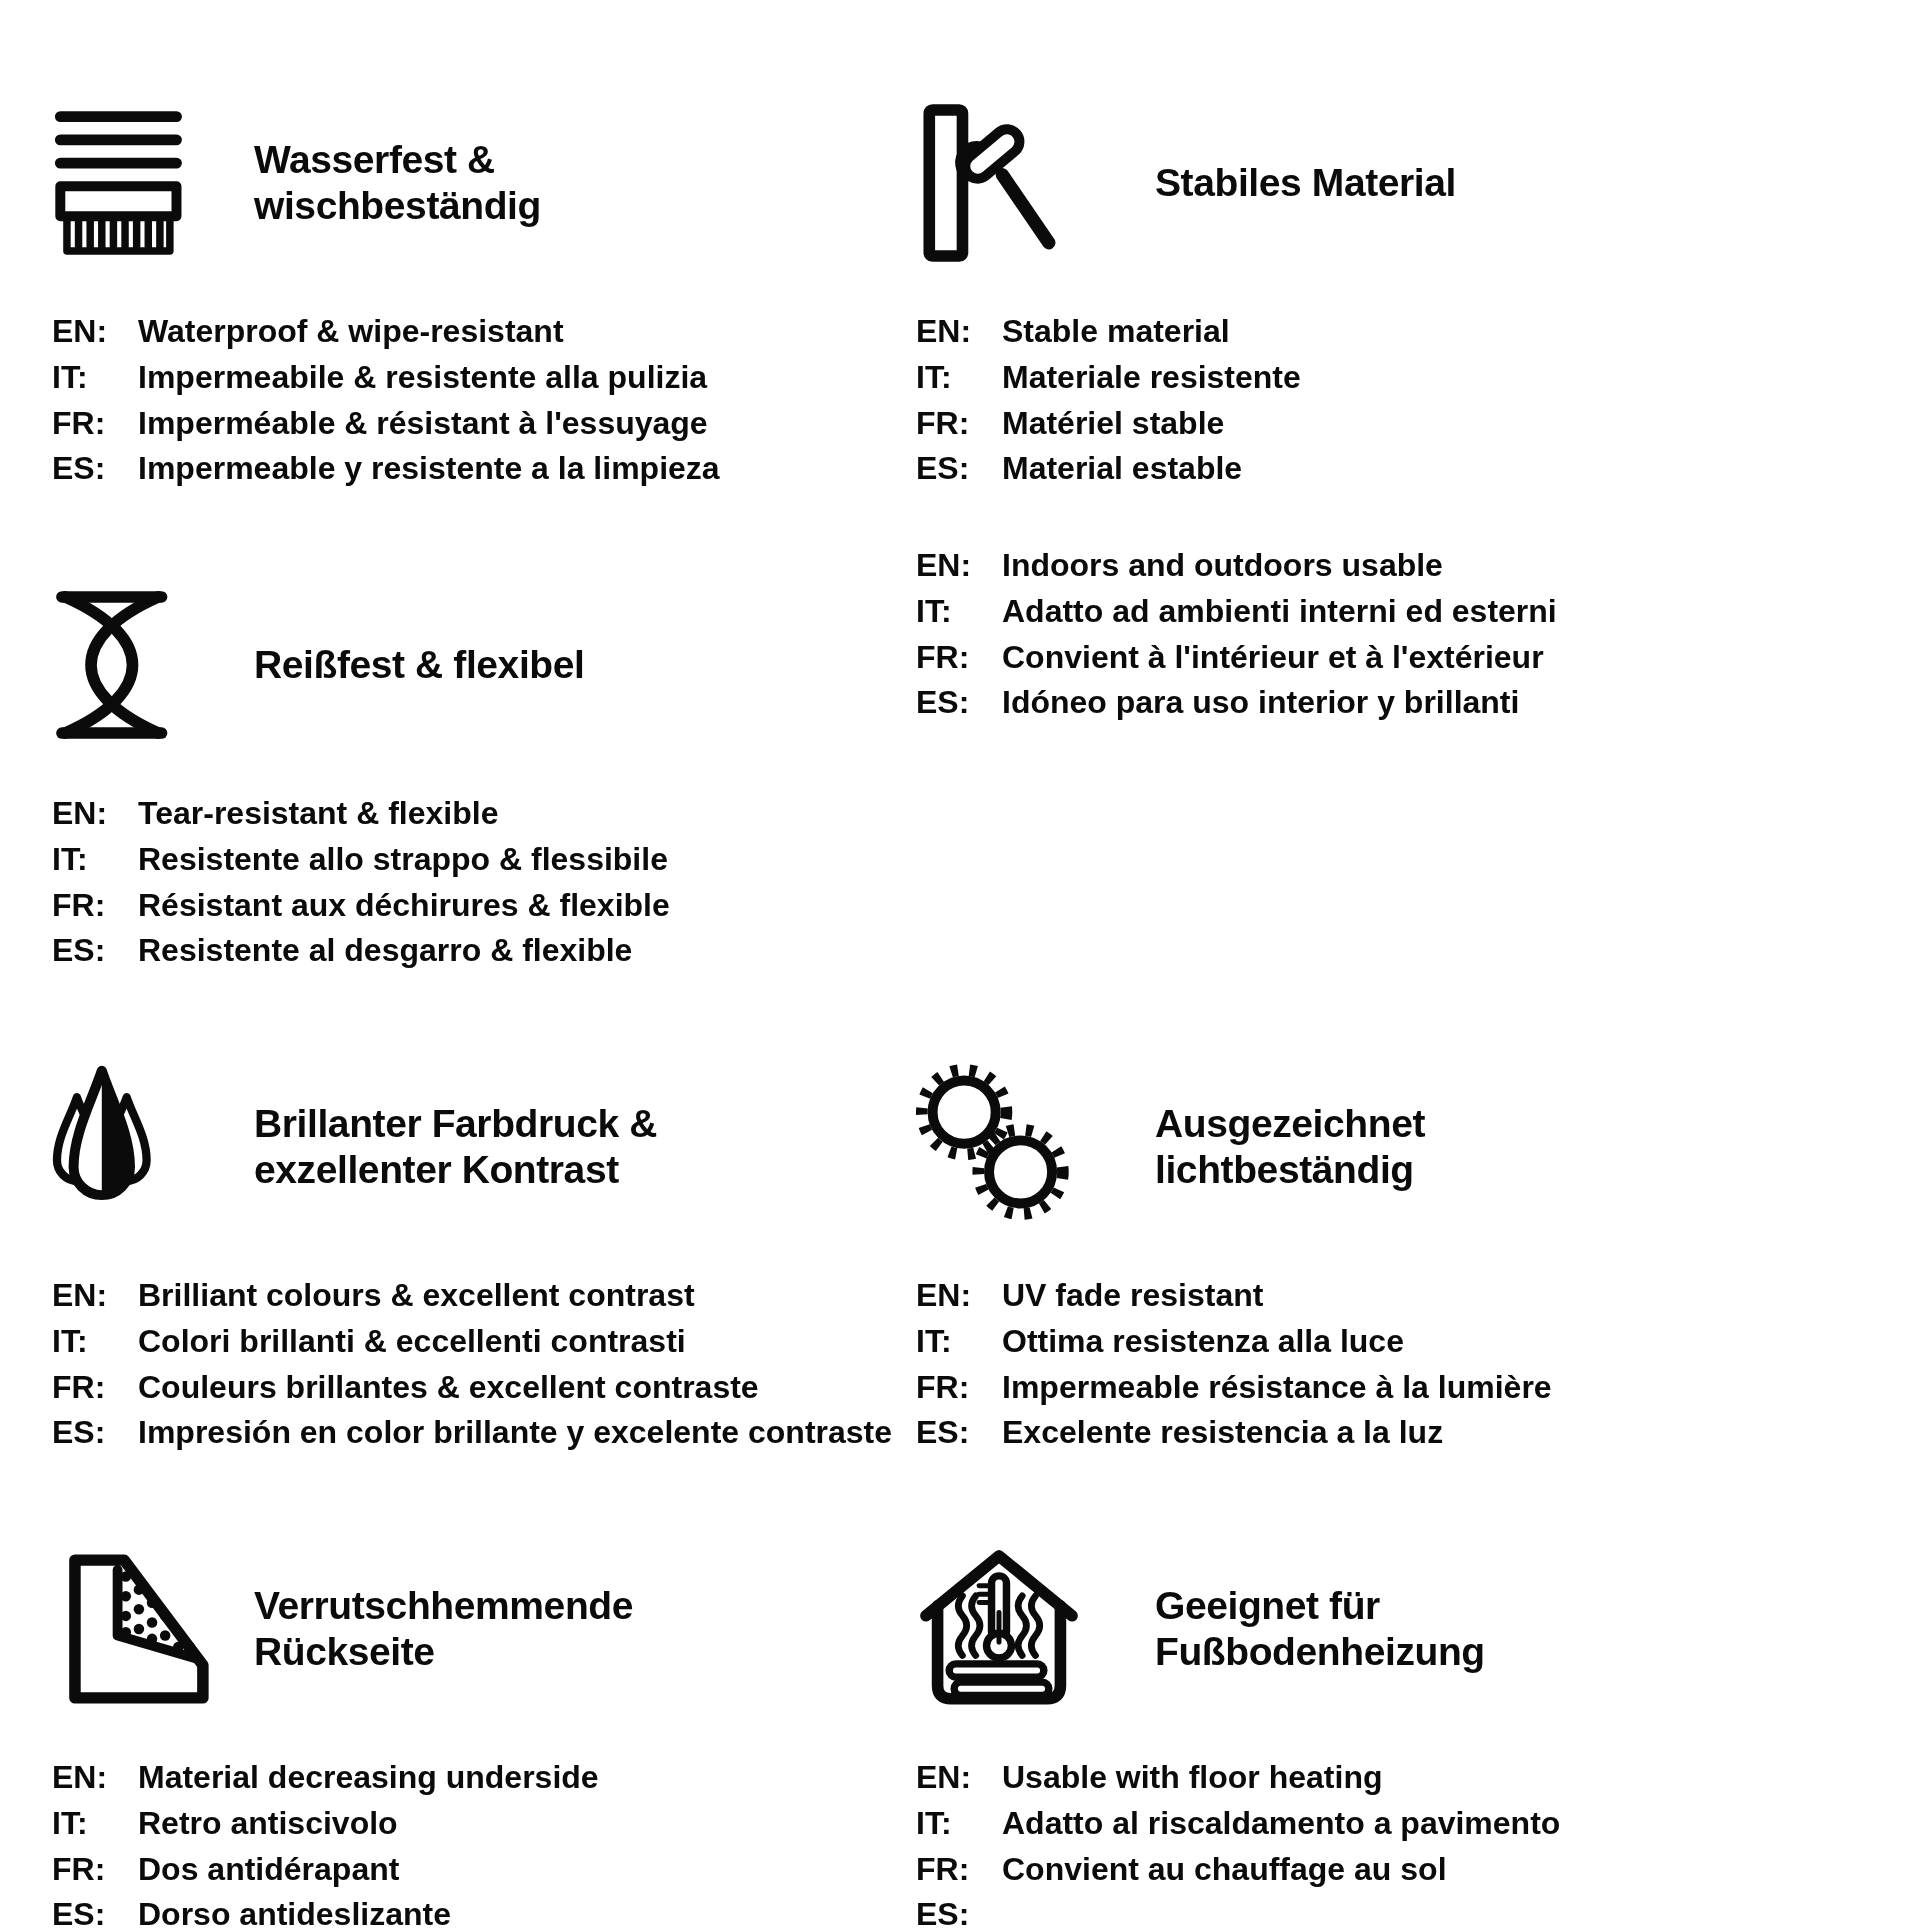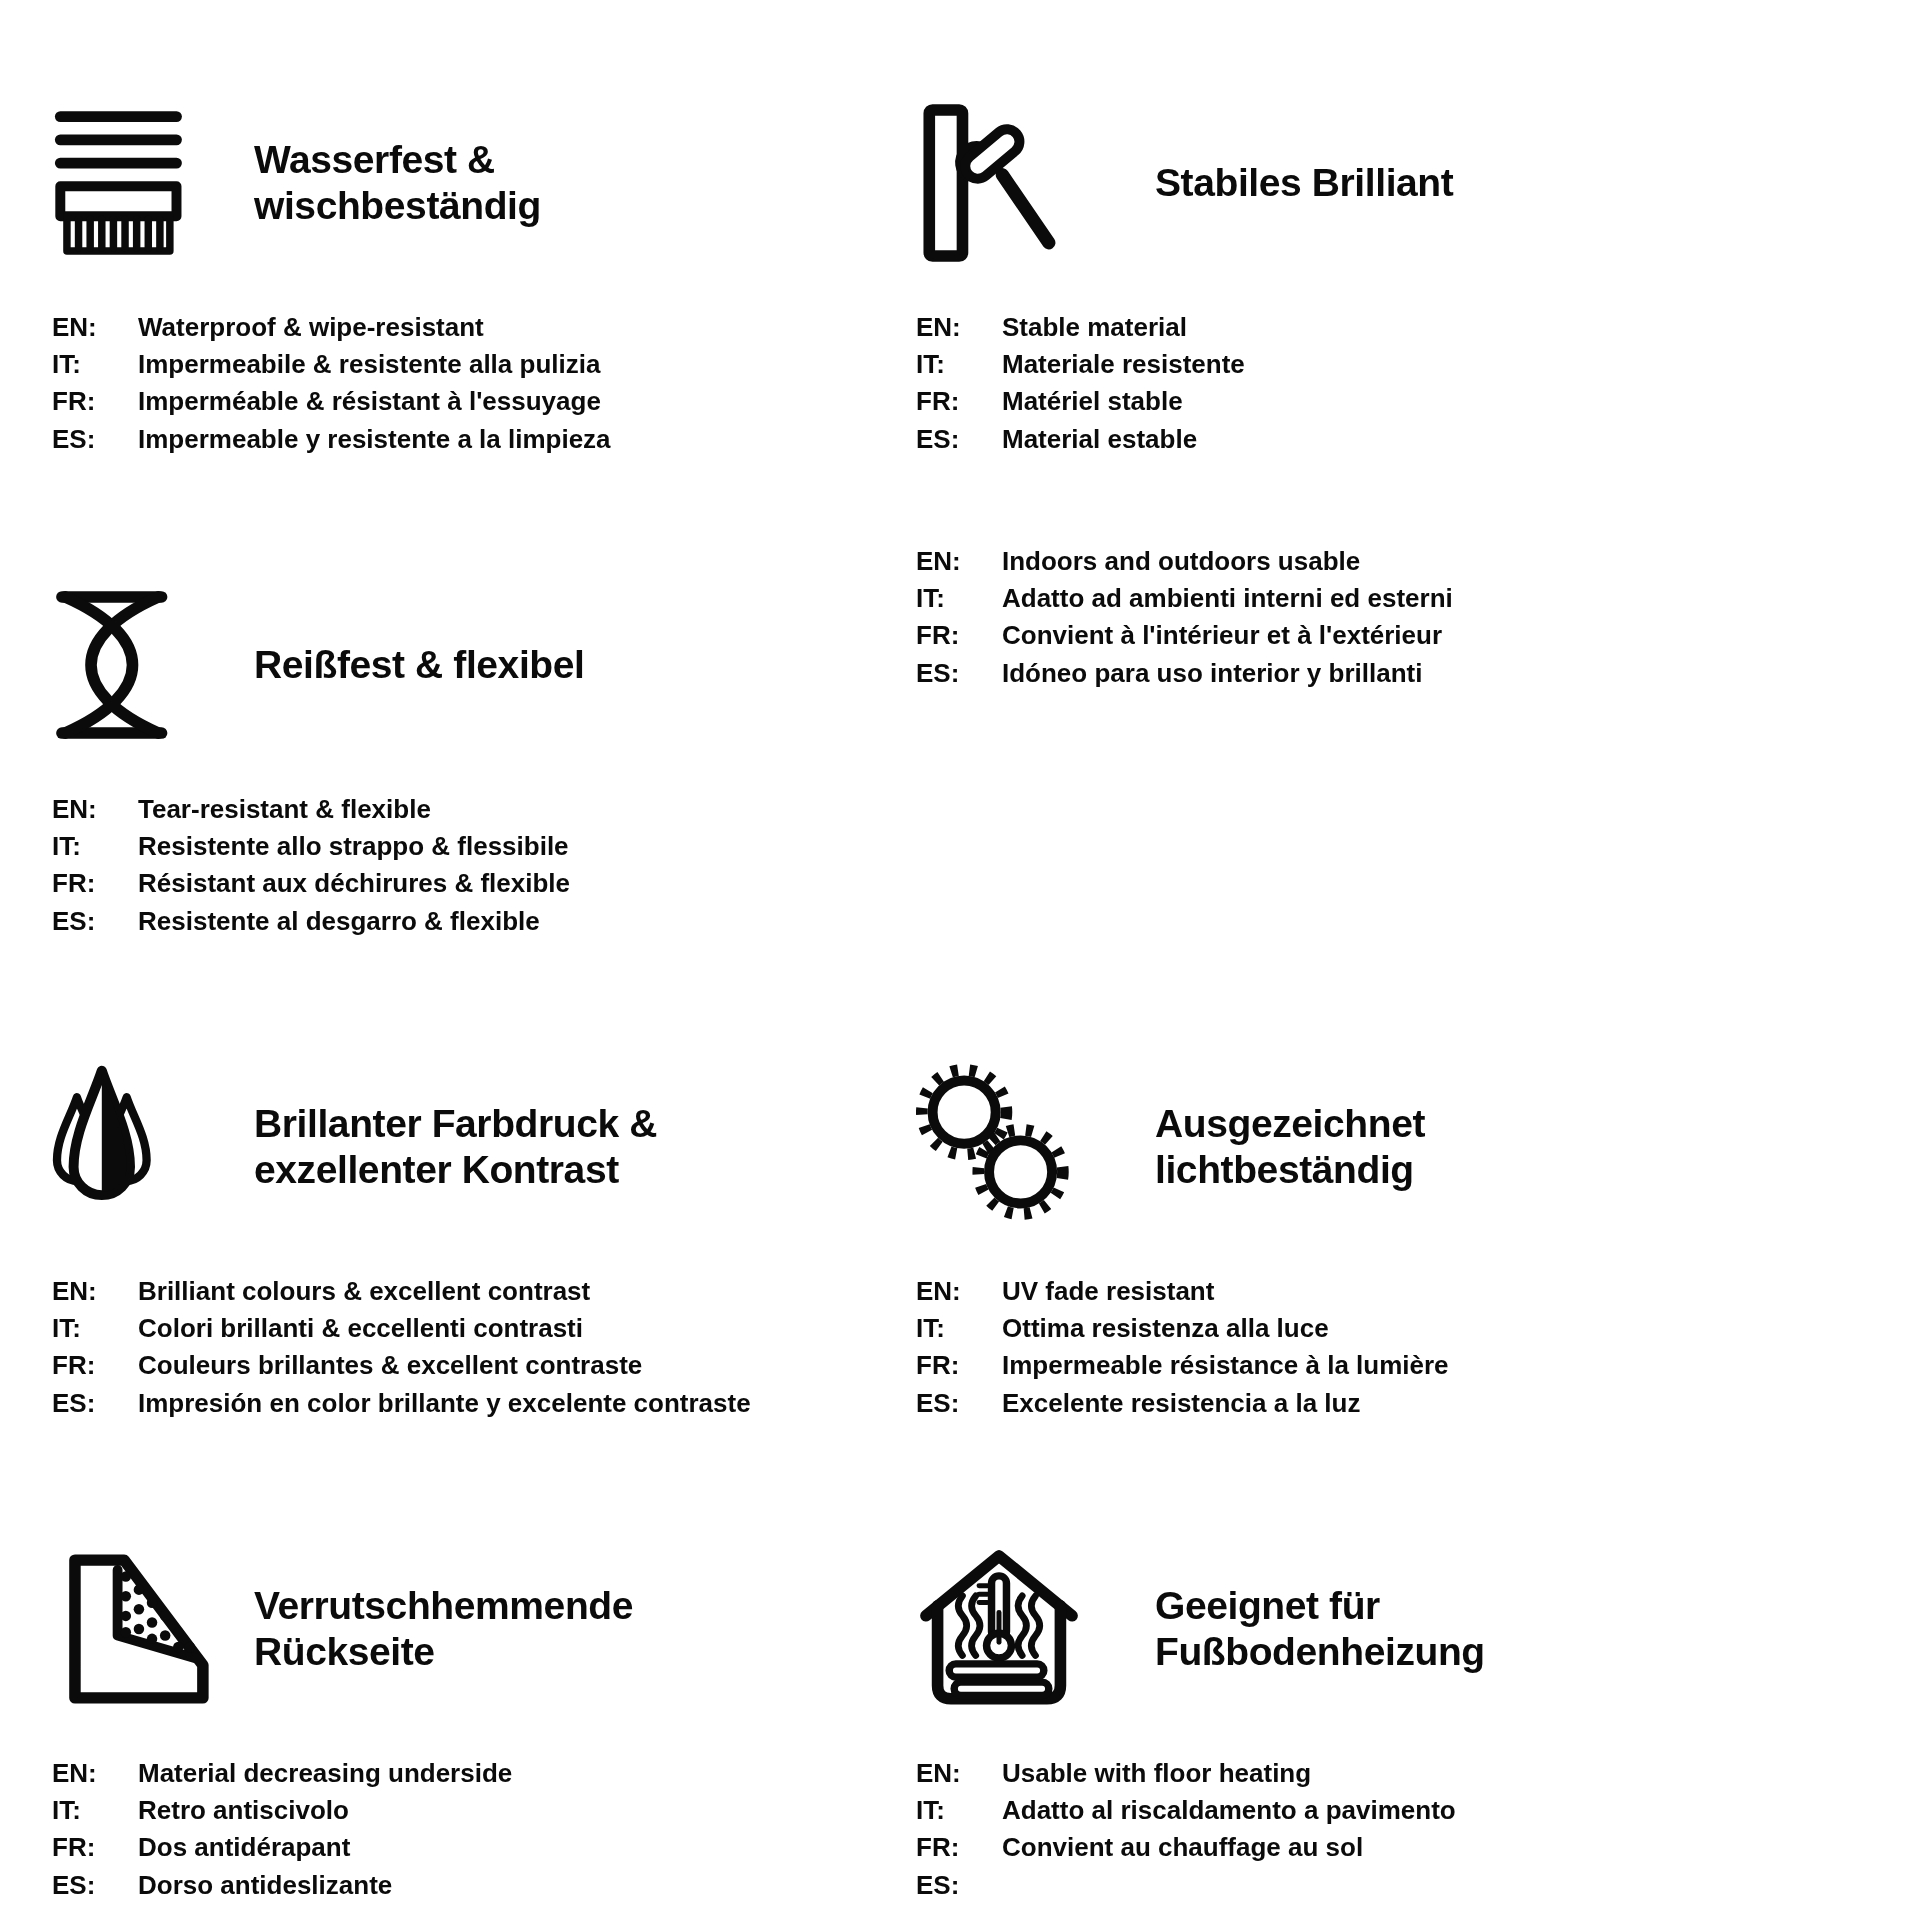--- a/index.html
+++ b/index.html
@@ -19,21 +19,21 @@
     height:248px;padding-top:25px;box-sizing:border-box;
   }
   .icon{width:164px;flex:0 0 auto;display:flex;align-items:center;justify-content:flex-start;}
   .sec.right .icon{width:201px;}
   .icon svg{height:166px;width:auto;display:block;}
   .title{
     margin:0;font-size:39px;line-height:1.17;font-weight:700;
     white-space:pre-line;letter-spacing:-0.4px;
   }
   .rows{margin-top:15px;}
-  .row{display:flex;font-size:26px;line-height:1.43;}
+  .row{display:flex;font-size:32px;line-height:1.43;}
   .lang{width:86px;flex:0 0 auto;font-weight:700;}
   .text{font-weight:700;}
 </style>
 </head>
 <body>
 
 <div class="sheet">
 
   <section class="sec r1">
     <div class="head">
@@ -84,21 +84,21 @@
       <div class="icon">
         <svg viewBox="0 0 100 100" xmlns="http://www.w3.org/2000/svg">
           <g stroke="#0b0b0b" fill="none" stroke-linecap="round" stroke-linejoin="round">
             <rect x="8" y="6" width="20" height="88" rx="2" stroke-width="7"></rect>
             <line x1="52" y1="45" x2="80" y2="86" stroke-width="8"></line>
             <path d="M31,46 a10,10 0 1 1 13,-15" stroke-width="6"></path>
             <rect x="27" y="25" width="38" height="15" rx="7.5" stroke-width="6" fill="#ffffff" transform="rotate(-40 46 32.5)"></rect>
           </g>
         </svg>
       </div>
-      <h2 class="title">Stabiles Brilliant</h2>
+      <h2 class="title">Stabiles Material</h2>
     </div>
     <div class="rows">
       <div class="row">
           <span class="lang">EN:</span>
           <span class="text">Stable material</span>
         </div>
       <div class="row">
           <span class="lang">IT:</span>
           <span class="text">Materiale resistente</span>
         </div>

